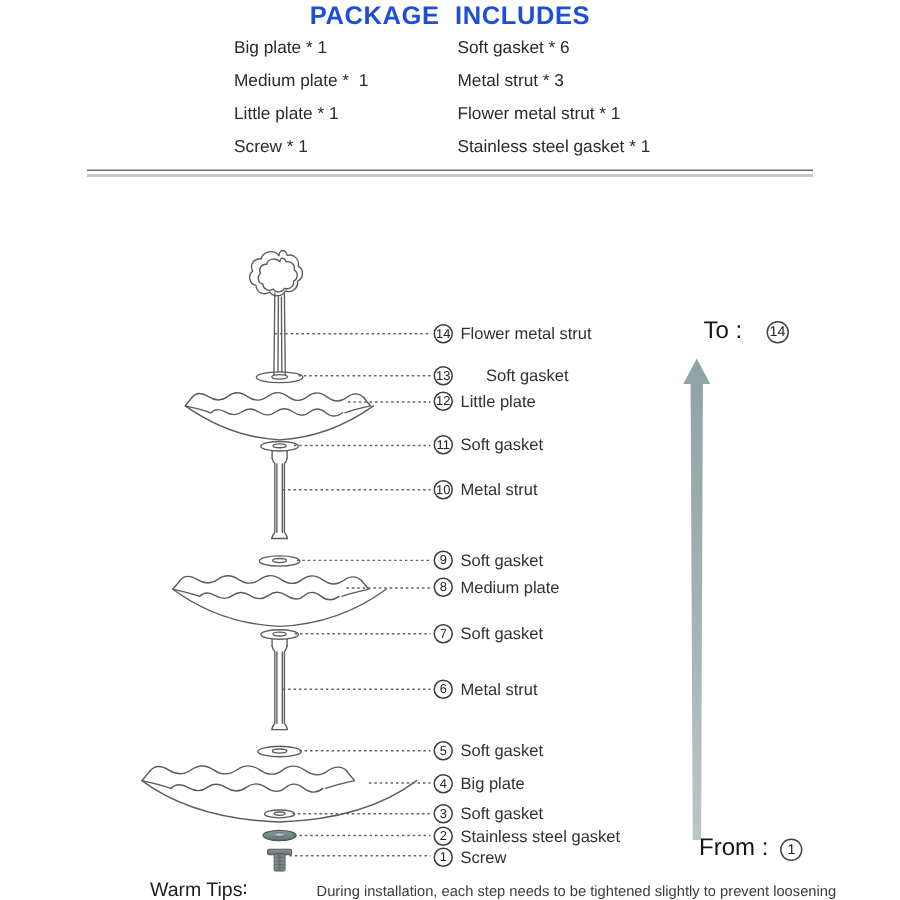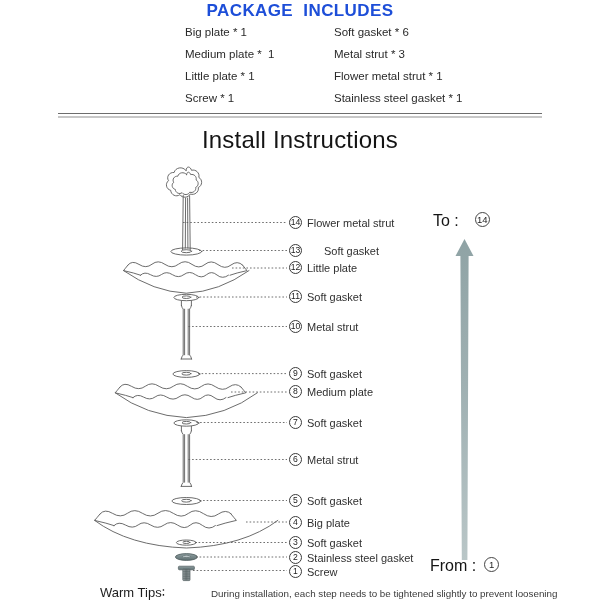--- a/index.html
+++ b/index.html
@@ -12,21 +12,21 @@
     position:relative;
   }
   #sheet{position:relative;width:600px;height:600px;}
 
   
   .pkg-title{
     position:absolute;left:0;top:1px;width:600px;
     text-align:center;font-size:17px;letter-spacing:.4px;
     color:#1d4ed8;font-weight:700;white-space:pre;
   }
-  .pkg-list{position:absolute;left:0;top:26px;width:477px;margin-left:29px;}
+  .pkg-list{position:absolute;left:0;top:26px;width:477px;}
   .pkg-row{position:relative;height:22px;}
   .pkg-cell{
     position:absolute;font-size:11.5px;color:#2a2a2a;white-space:pre;
   }
   .pkg-cell.col-a{left:156px;}
   .pkg-cell.col-b{left:305px;}
 
   
   .rule{position:absolute;left:58px;width:484px;}
   .rule .r1{height:1px;background:#6d6d6d;}
@@ -49,22 +49,22 @@
   }
   .cnum{
     width:13px;height:13px;border:1px solid #3b3b3b;border-radius:50%;
     font-size:8.6px;line-height:11px;text-align:center;color:#222;
     box-sizing:border-box;display:inline-block;flex:none;
   }
   .clabel{font-size:11px;color:#303030;}
 
   
   .tofrom{
-    position:absolute;display:flex;align-items:flex-start;
-    font-size:16px;color:#151515;white-space:nowrap;
+    position:absolute;display:flex;align-items:center;
+    font-size:16px;color:#151515;white-space:nowrap;margin-left:36px;
   }
   .tofrom .tf-num{
     width:15px;height:15px;border:1px solid #454545;border-radius:50%;
     font-size:9.5px;line-height:13px;text-align:center;color:#222;
     box-sizing:border-box;display:inline-block;
   }
   .tofrom .gap{display:inline-block;width:16px;}
 
   
   .tips{position:absolute;left:100px;top:585px;display:flex;
@@ -96,21 +96,20 @@
       <span class="pkg-cell col-a">Screw * 1</span>
       <span class="pkg-cell col-b">Stainless steel gasket * 1</span>
     </div>
   </div>
 
   <div class="rule" style="top:113px;">
     <div class="r1"></div>
       <div class="r2"></div>
   </div>
 
-  <div class="install-title">Install Instructions</div>
 
   <svg id="diagram" viewBox="0 0 600 600">
     <defs>
       <linearGradient id="arrowGrad" x1="0" y1="1" x2="0" y2="0">
         <stop offset="0%" stop-color="#b9c6c7"></stop>
         <stop offset="55%" stop-color="#9fb0b2"></stop>
         <stop offset="100%" stop-color="#8fa3a5"></stop>
       </linearGradient>
       <linearGradient id="steelGrad" x1="0" y1="0" x2="0" y2="1">
         <stop offset="0%" stop-color="#8e9ea0"></stop>

